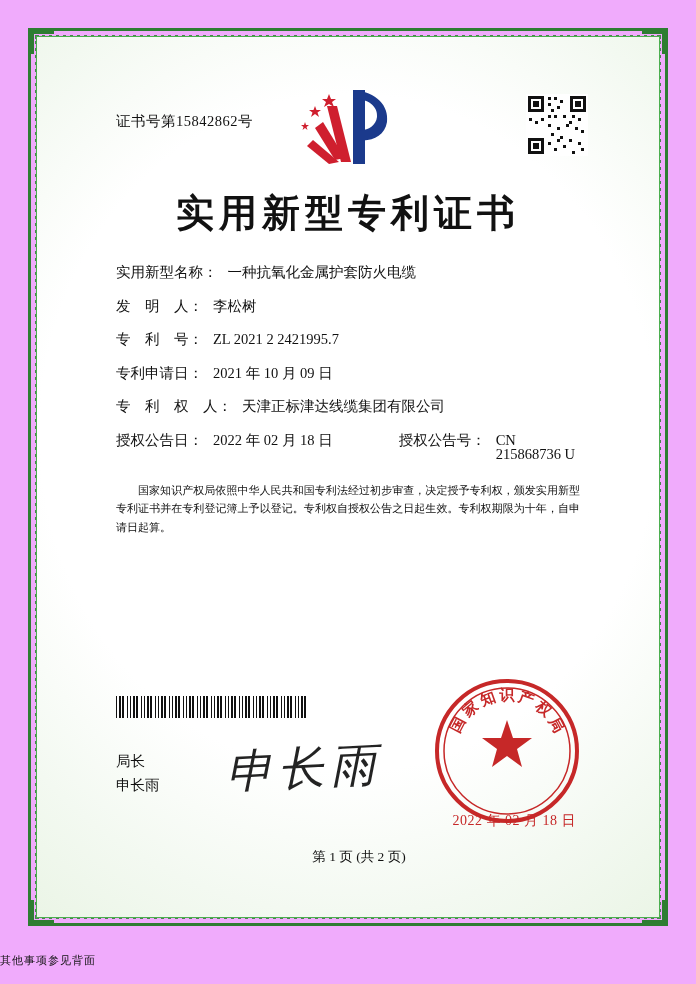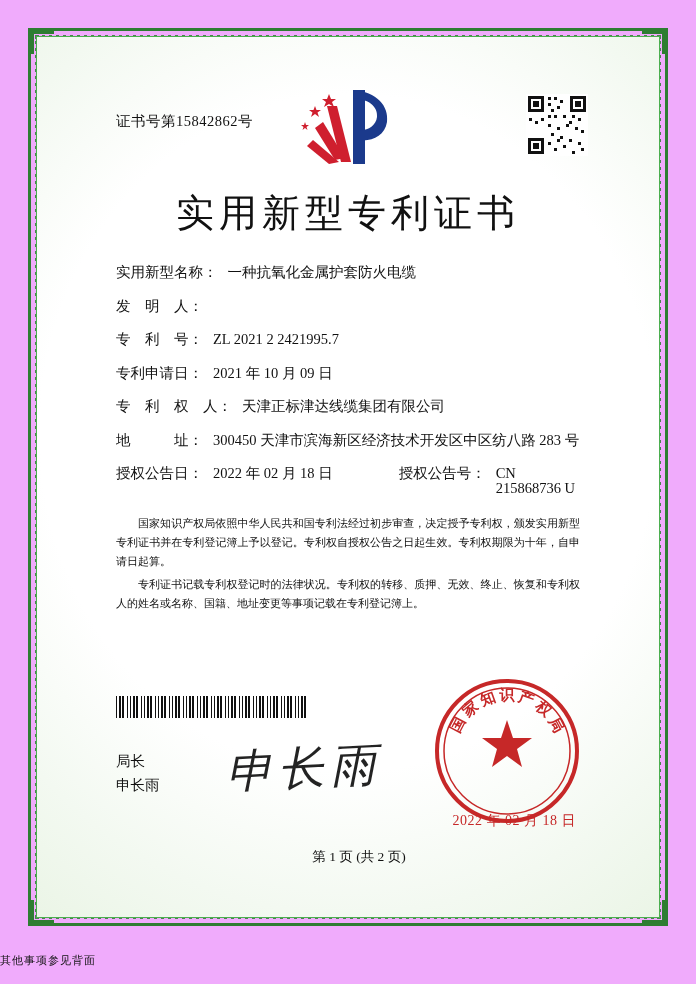--- a/index.html
+++ b/index.html
@@ -77,21 +77,21 @@
     width:110px;height:86px;
   }
   .qr{
     position:absolute;right:26px;top:20px;
     width:62px;height:62px;
   }
 
   .main-title{
     text-align:center;
     font-size:38px;
-    font-weight:normal;
+    font-weight:bold;
     letter-spacing:5px;
     color:#111;
     margin-top:18px;
     margin-bottom:26px;
     font-family:"DejaVu Serif", serif;
   }
 
   .fields{
     padding:0 34px 0 34px;
     font-size:14.5px;
@@ -264,53 +264,49 @@
 
     <div class="fields">
 
       <div class="field">
         <span class="f-label">实用新型名称：</span>
         <span class="f-value">一种抗氧化金属护套防火电缆</span>
       </div>
 
       <div class="field">
         <span class="f-label">发　明　人：</span>
+        <span class="f-value">李松树</span>
       </div>
 
       <div class="field">
         <span class="f-label">专　利　号：</span>
         <span class="f-value">ZL 2021 2 2421995.7</span>
       </div>
 
       <div class="field">
         <span class="f-label">专利申请日：</span>
         <span class="f-value">2021 年 10 月 09 日</span>
       </div>
 
       <div class="field">
         <span class="f-label">专　利　权　人：</span>
         <span class="f-value">天津正标津达线缆集团有限公司</span>
       </div>
 
-      <div class="field">
-        <span class="f-label">地　　　址：</span>
-        <span class="f-value">300450 天津市滨海新区经济技术开发区中区纺八路 283 号</span>
-      </div>
 
       <div class="field two">
         <span class="f-label">授权公告日：</span>
         <span class="f-value">2022 年 02 月 18 日</span>
         <span class="f-label2">授权公告号：</span>
         <span class="f-value2">CN 215868736 U</span>
       </div>
 
     </div>
 
     <div class="para">国家知识产权局依照中华人民共和国专利法经过初步审查，决定授予专利权，颁发实用新型专利证书并在专利登记簿上予以登记。专利权自授权公告之日起生效。专利权期限为十年，自申请日起算。</div>
-    <div class="para second">专利证书记载专利权登记时的法律状况。专利权的转移、质押、无效、终止、恢复和专利权人的姓名或名称、国籍、地址变更等事项记载在专利登记簿上。</div>
 
     <div class="barcode"></div>
 
     <div class="signature-block">
       <div>局长</div>
       <div>申长雨</div>
     </div>
 
     <div class="handwriting">申长雨</div>
 

